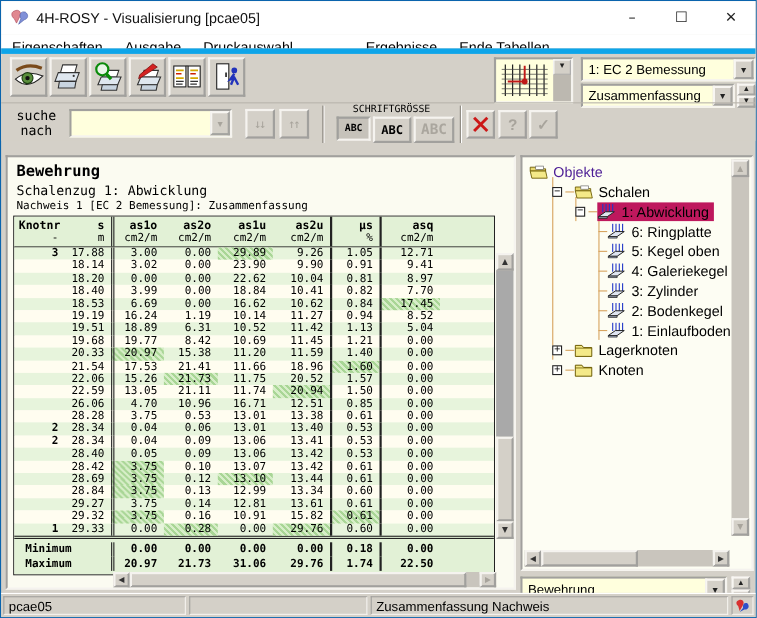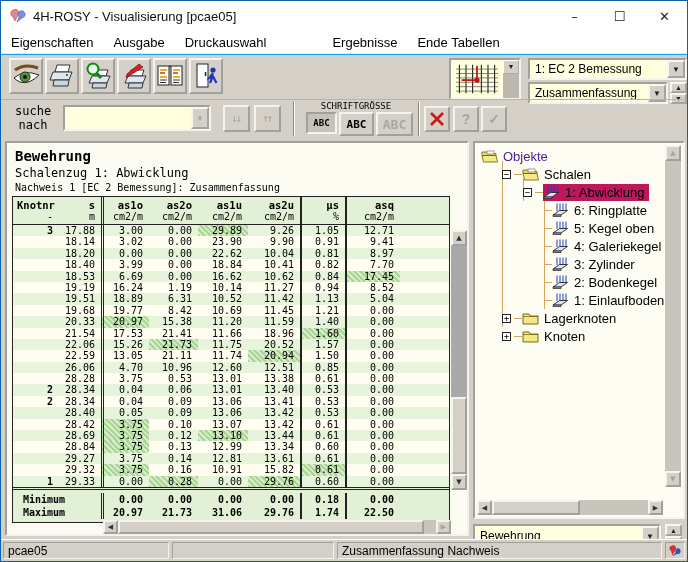--- a/index.html
+++ b/index.html
@@ -12,22 +12,22 @@
   .titlebar .title{font-size:13px;color:#111;}
   .winbtns{margin-left:auto;display:flex;height:100%;}
   .winbtn{width:45px;height:100%;display:flex;align-items:center;justify-content:center;
     font-size:13px;color:#222;cursor:default;font-family:"DejaVu Sans",sans-serif;}
   
   .menubar{position:absolute;left:0;top:30px;width:100%;height:23px;background:#ffffff;display:flex;align-items:center;
     border-bottom:1px solid #e8e8e8;}
   .menu-item{font-size:13px;color:#000;padding:2px 10px;text-align:right;}
   .menu-item.disabled{color:#9a9a9a;margin-top:48px;}
   
-  .toolbar{position:absolute;left:0;top:53px;width:100%;height:84px;background:#d4d0c8;
-    border-top:1px solid #0ea5e9;}
+  .toolbar{position:absolute;left:0;top:43px;width:100%;height:84px;background:#d4d0c8;
+    border-top:5px solid #0ea5e9;}
   .tbtn{position:absolute;width:34px;height:36px;background:#d4d0c8;border:2px outset #f5f3ef;
     display:flex;align-items:center;justify-content:center;}
   .tbtn svg{width:28px;height:28px;}
   .gridcombo{position:absolute;left:448px;top:3px;width:72px;height:42px;border:2px inset #f5f3ef;background:#ffffdd;display:flex;}
   .gridcombo .pic{flex:1;display:flex;align-items:center;justify-content:center;}
   .gridcombo .side{width:16px;background:#d4d0c8;display:flex;flex-direction:column;}
   .mini-arrow{height:14px;background:#d4d0c8;border:1px outset #fff;font-size:7px;text-align:center;line-height:12px;color:#222;}
   .combo{position:absolute;height:22px;border:2px inset #f5f3ef;background:#ffffdd;display:flex;align-items:center;}
   .combo .ctext{flex:1;font-size:12px;padding:0 5px;color:#000;white-space:nowrap;overflow:hidden;
     font-family:"Liberation Sans",sans-serif;}
@@ -457,21 +457,21 @@
               <div class="cell col-5 hl">20.94</div>
               <div class="cell col-6">1.50</div>
               <div class="cell col-7">0.00</div>
               <div class="cell col-8"></div>
             </div>
             <div class="trow alt0">
               <div class="cell col-0 knotcell"></div>
               <div class="cell col-1">26.06</div>
               <div class="cell col-2">4.70</div>
               <div class="cell col-3">10.96</div>
-              <div class="cell col-4">12.60</div>
+              <div class="cell col-4">16.71</div>
               <div class="cell col-5">12.51</div>
               <div class="cell col-6">0.85</div>
               <div class="cell col-7">0.00</div>
               <div class="cell col-8"></div>
             </div>
             <div class="trow alt1">
               <div class="cell col-0 knotcell"></div>
               <div class="cell col-1">28.28</div>
               <div class="cell col-2">3.75</div>
               <div class="cell col-3">0.53</div>

